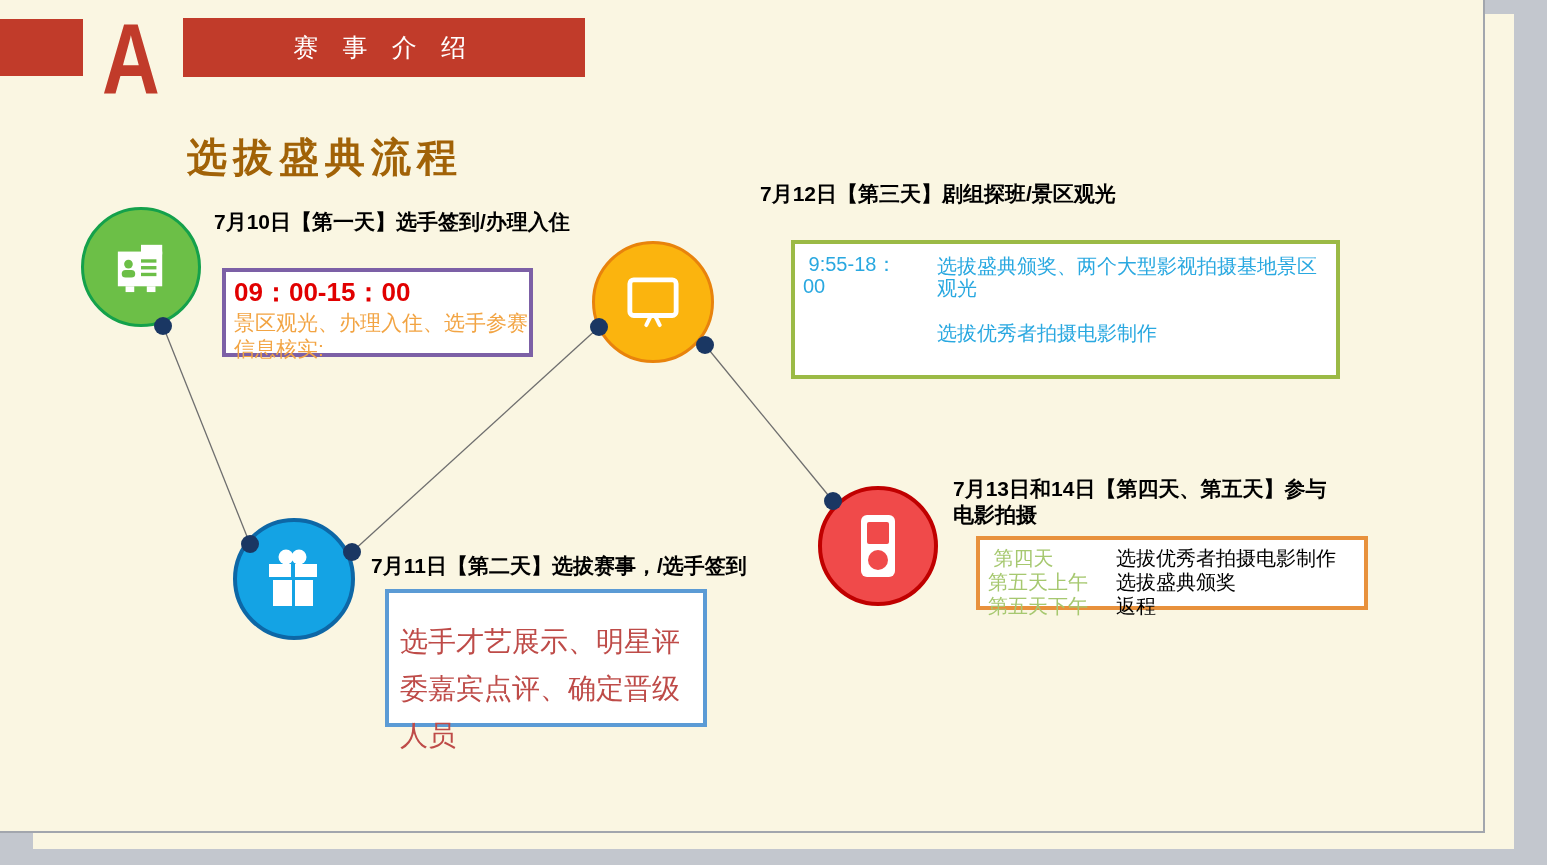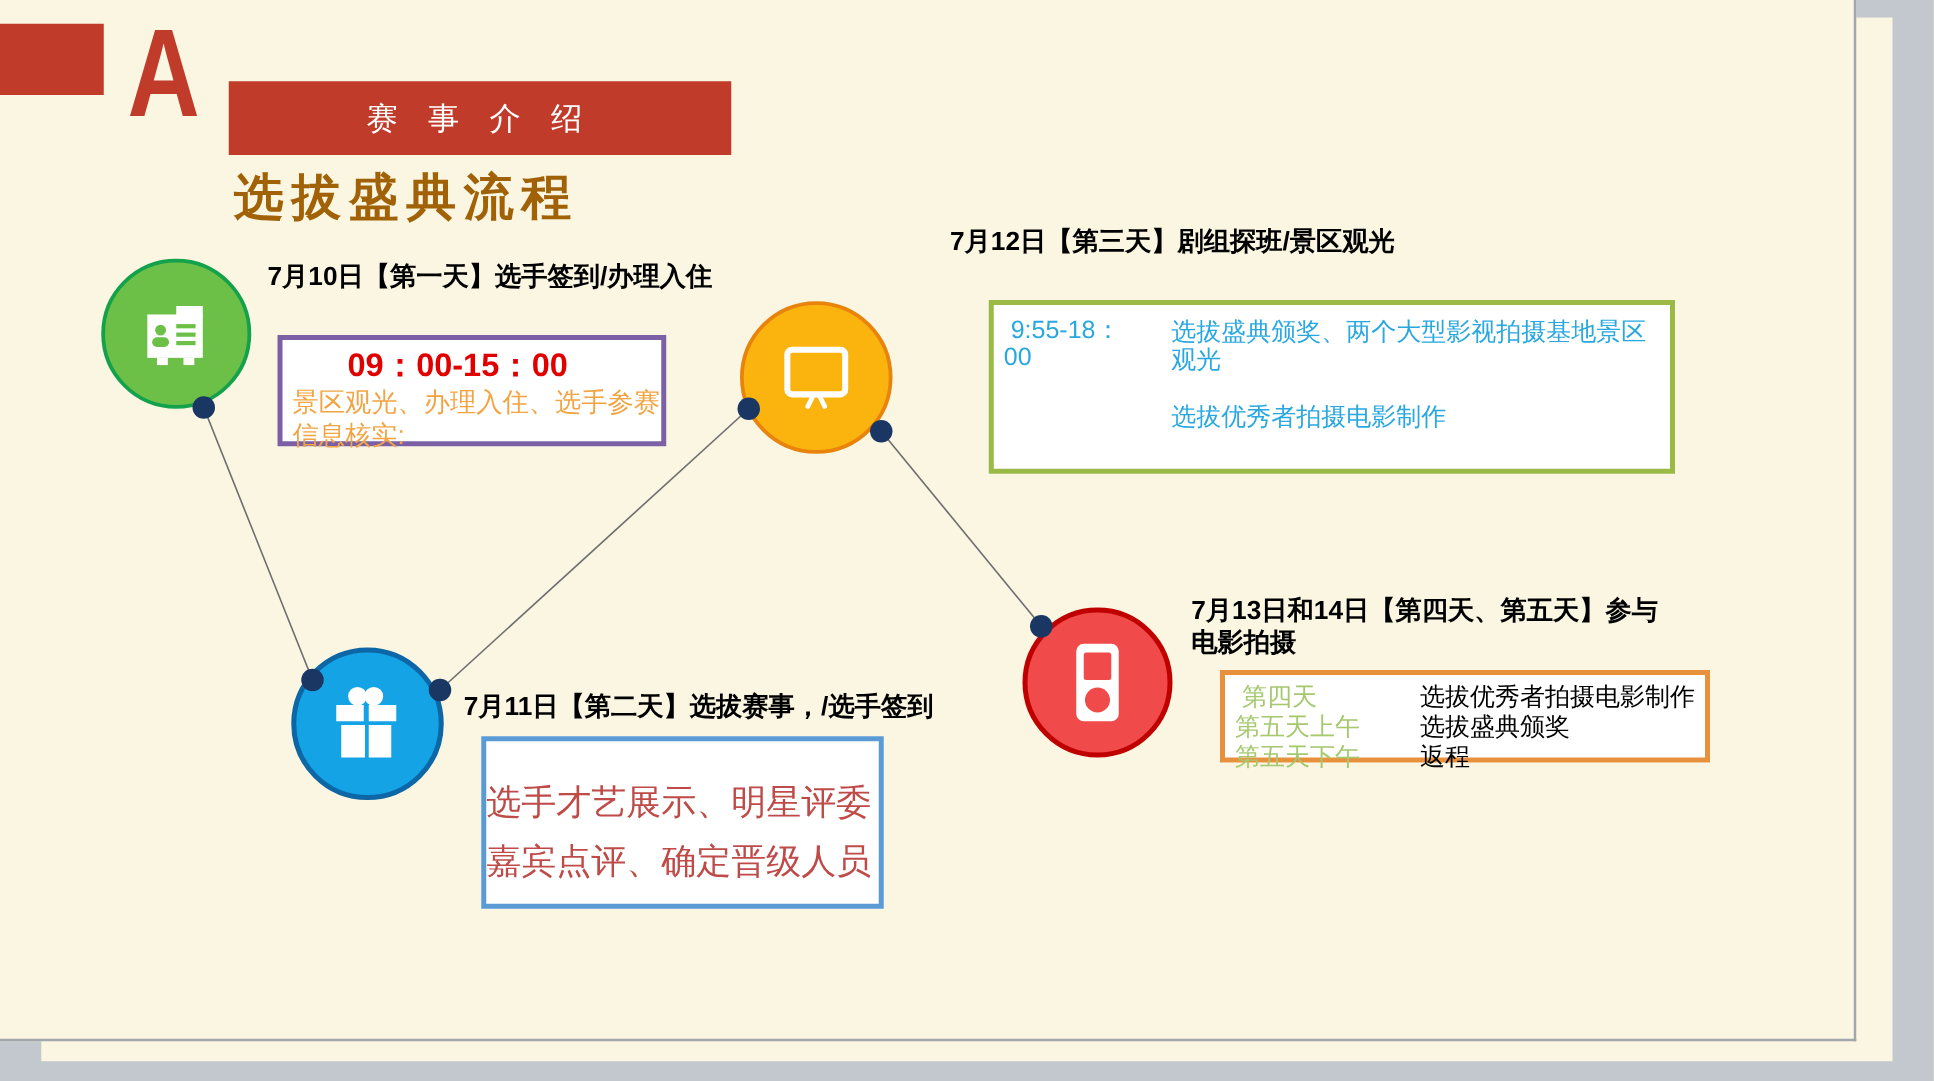--- a/index.html
+++ b/index.html
@@ -14,54 +14,54 @@
   .slide{left:0;top:0;width:1483px;height:831px;background:#FAF6E2;
          border-right:2px solid #A2A6AD;border-bottom:2px solid #A2A6AD;}
   
   .red-block{left:0;top:19px;width:83px;height:57px;background:#C13B2A;}
   .letter-a{left:102px;top:16px;font-size:100px;line-height:86px;font-weight:900;
             color:#C13B2A;transform:scaleX(0.8);transform-origin:0 0;
             font-family:"Liberation Sans",sans-serif;}
   .banner{left:183px;top:18px;width:402px;height:59px;background:#C13B2A;
           display:flex;align-items:center;justify-content:center;
           color:#FFFFFF;font-size:25px;letter-spacing:9px;
-          font-family:"Liberation Serif","DejaVu Serif",serif;margin-top:47px;}
+          font-family:"Liberation Serif","DejaVu Serif",serif;}
   .page-title{left:187px;top:130px;font-size:40px;font-weight:bold;color:#a16207;
               letter-spacing:6px;font-family:"Liberation Serif","DejaVu Serif",serif;}
   
   .circle{border-radius:50%;display:flex;align-items:center;justify-content:center;box-sizing:border-box;}
   .c-green{left:81px;top:207px;width:120px;height:120px;background:#6CBF47;border:3px solid #14A14B;}
   .c-orange{left:592px;top:241px;width:122px;height:122px;background:#FBB40E;border:3px solid #E8830C;}
   .c-blue{left:233px;top:518px;width:122px;height:122px;background:#14A3E4;border:4px solid #0D67A6;}
   .c-red{left:818px;top:486px;width:120px;height:120px;background:#F04A4A;border:4px solid #C00000;}
   .connectors{left:0;top:0;pointer-events:none;}
   
   .node-heading{color:#000;font-size:21px;font-weight:600;line-height:26px;}
   .h-day1{left:214px;top:209px;}
   .h-day3{left:748px;top:181px;margin-left:12px;}
   .h-day2{left:371px;top:553px;}
   .h-day45{left:953px;top:476px;width:385px;}
   
   .box{background:#FFFFFF;box-sizing:border-box;}
   .purple-box{left:222px;top:268px;width:311px;height:89px;border:4px solid #7C60A6;padding:3px 0 0 8px;}
-  .time-red{color:#E10000;font-size:26px;font-weight:bold;white-space:pre;margin-left:44px;}
+  .time-red{color:#E10000;font-size:26px;font-weight:bold;white-space:pre;}
   .desc-orange{color:#F2A443;font-size:21px;line-height:26px;width:296px;}
   .green-box{left:791px;top:240px;width:549px;height:139px;border:4px solid #9BBA45;}
   .gb-time1{left:8px;top:9px;width:102px;color:#29A8E0;font-size:20px;line-height:22px;
             white-space:pre-wrap;word-break:break-all;}
   .gb-desc1{left:142px;top:11px;width:384px;color:#29A8E0;font-size:20px;line-height:22px;}
   .gb-desc2{left:142px;top:76px;color:#29A8E0;font-size:20px;}
   .gb-time2{left:8px;top:88px;width:128px;color:#00A550;font-size:20px;line-height:22px;
             white-space:pre-wrap;word-break:break-all;}
   .blue-box{left:385px;top:589px;width:322px;height:138px;border:4px solid #5B9BD5;
-            padding:25px 2px 0 0;color:#BE4B48;font-size:28px;line-height:47px;
-            font-family:Liberation Sans, sans-serif;}
+            padding:25px 2px 0 11px;color:#BE4B48;font-size:28px;line-height:47px;
+            font-family:Liberation Serif, serif;}
   .orange-box{left:976px;top:536px;width:392px;height:74px;border:4px solid #E8913C;
               padding:6px 0 0 8px;overflow:visible;}
-  .ob-row{display:flex;line-height:24px;font-size:20px;gap:20px;}
+  .ob-row{display:flex;line-height:24px;font-size:20px;}
   .ob-label{width:128px;color:#A6C86F;white-space:pre;}
   .ob-value{color:#000;}
 </style>
 </head>
 <body>
 
 <div class="abs outer-page"></div>
 
 <div class="abs slide">
 

